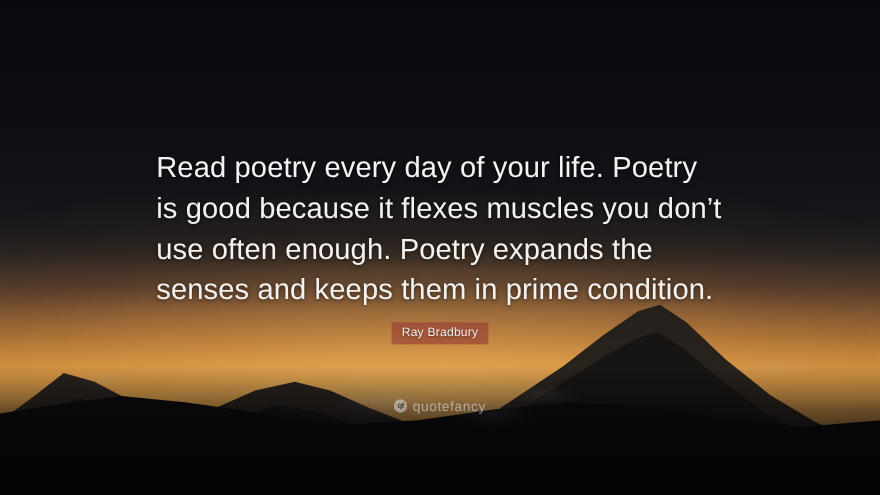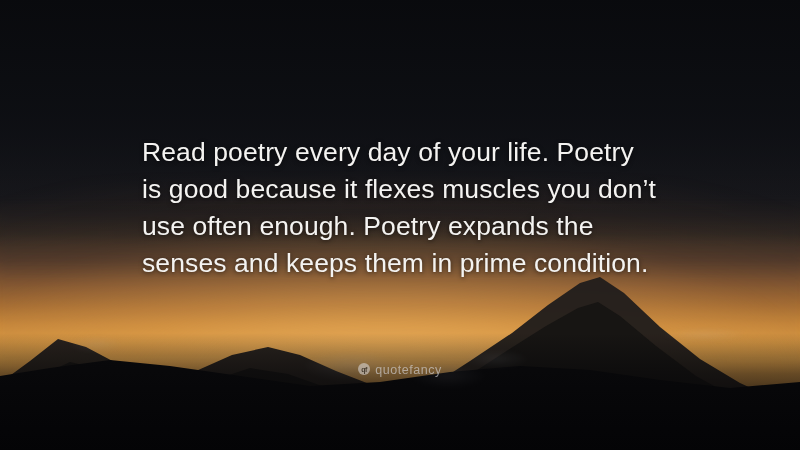--- a/index.html
+++ b/index.html
@@ -227,20 +227,23 @@
 
   <div class="snow-streaks"></div>
   <div class="bottom-dark"></div>
 
   <div class="content">
 
     <div class="quote-block">
       <p class="quote-text">Read poetry every day of your life. Poetry is good because it flexes muscles you don’t use often enough. Poetry expands the senses and keeps them in prime condition.</p>
     </div>
 
+    <div class="author-wrap">
+      <span class="author-badge">Ray Bradbury</span>
+    </div>
 
     <div class="watermark">
       <span class="wm-logo">
         <span>qf</span>
       </span>
       <span class="wm-text">quotefancy</span>
     </div>
 
   </div>
 </div>

